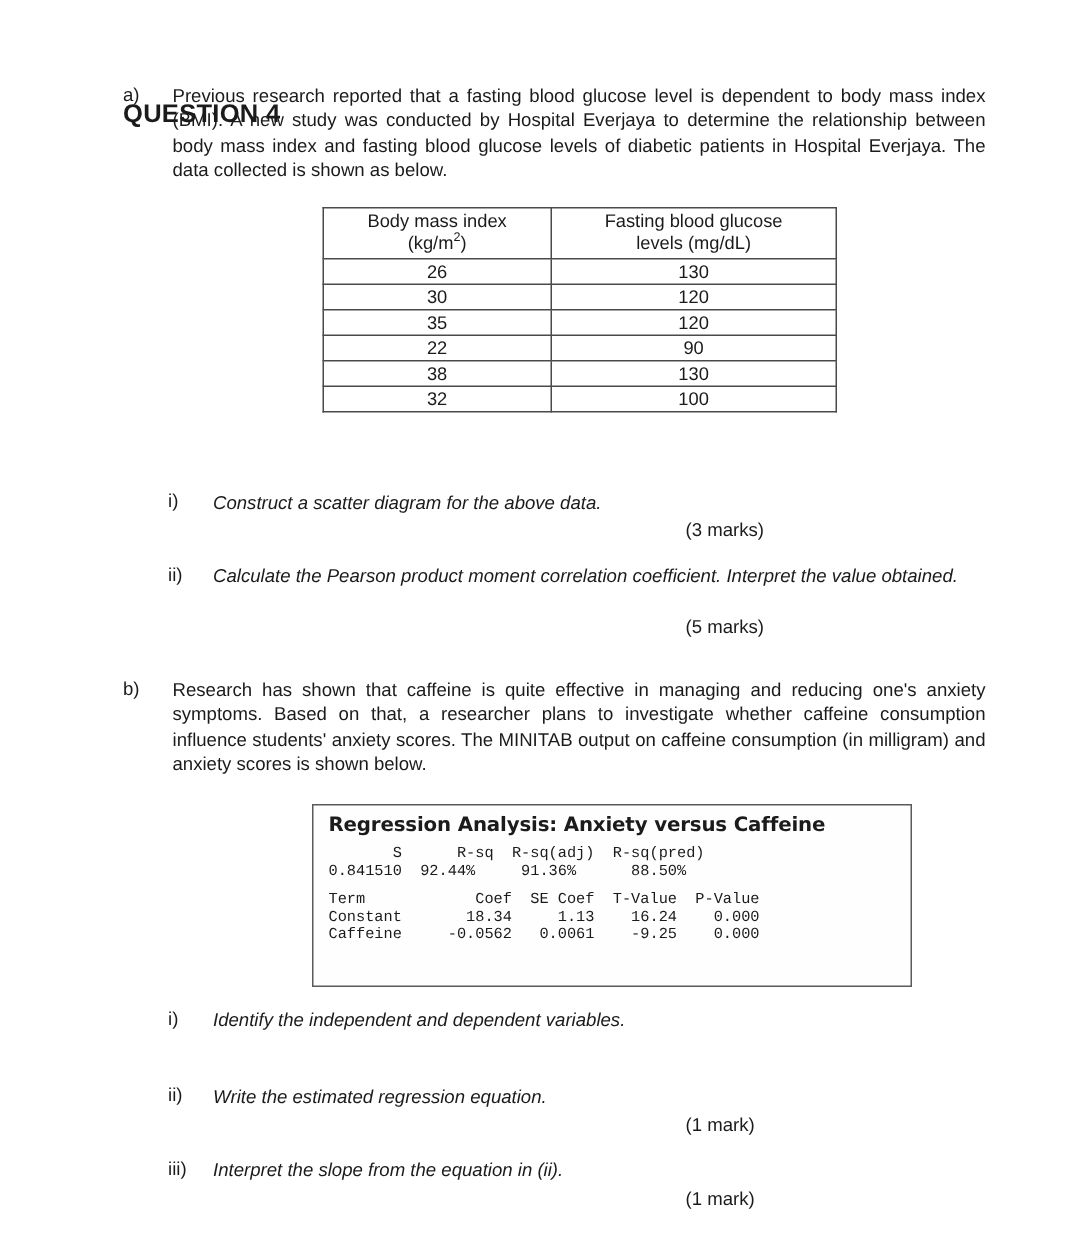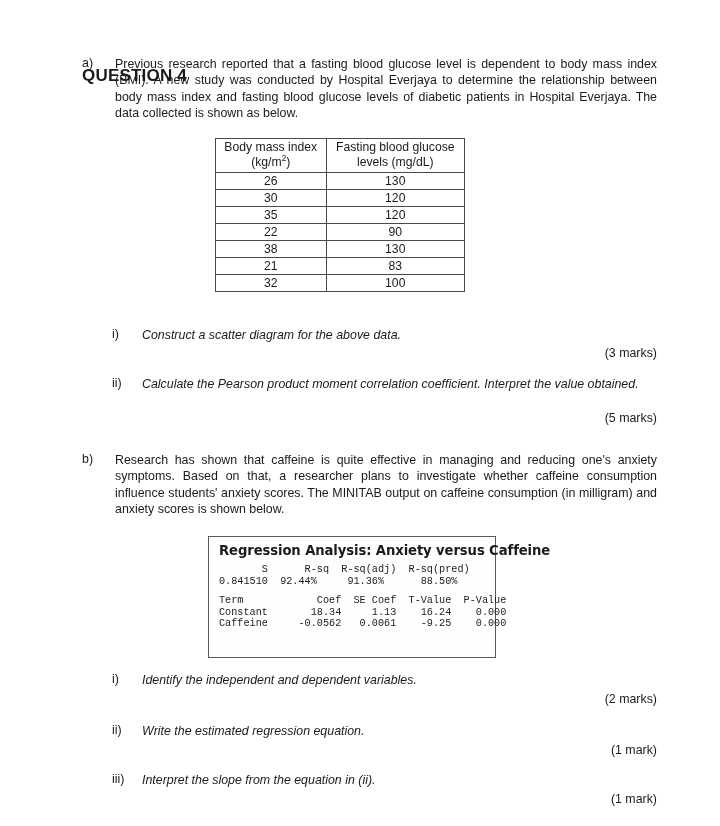--- a/index.html
+++ b/index.html
@@ -72,34 +72,34 @@
     font-size: 12.4px;
     line-height: 16.4px;
     text-align: justify;
     text-justify: inter-word;
     font-style: italic;
   }
   .marks {
     position: absolute;
     right: 0;
     font-size: 12.4px;
-    text-align: right;
+    text-align: left;
     width: 200px;
   }
 
   
   .data-table-wrap {
     position: absolute;
     left: 215px;
     top: 138px;
     width: 296px;
   }
   table.data-table {
     border-collapse: collapse;
-    width: 250px;
+    width: 343px;
     font-size: 12.2px;
   }
   table.data-table th,
   table.data-table td {
     border: 1px solid #4a4a4a;
     text-align: center;
     padding: 0;
   }
   table.data-table th {
     font-weight: normal;
@@ -113,21 +113,21 @@
   }
   table.data-table th .hdr-l1 { display: block; }
   table.data-table th .hdr-l2 { display: block; }
   sup { font-size: 8.4px; vertical-align: super; line-height: 0; }
 
   
   .minitab {
     position: absolute;
     left: 208px;
     top: 536px;
-    width: 288px;
+    width: 400px;
     height: 122px;
     border: 1px solid #5a5a5a;
     background: #fefefe;
     box-sizing: border-box;
     padding: 6px 10px 4px 10px;
   }
   .mt-title {
     font-family: "DejaVu Sans", sans-serif;
     font-size: 13.2px;
     font-weight: bold;
@@ -186,24 +186,20 @@
           </tr>
         <tr>
             <td>22</td>
             <td>90</td>
           </tr>
         <tr>
             <td>38</td>
             <td>130</td>
           </tr>
         <tr>
-            <td>21</td>
-            <td>83</td>
-          </tr>
-        <tr>
             <td>32</td>
             <td>100</td>
           </tr>
       </tbody>
     </table>
   </div>
 
   <div class="sub" style="top:327px;">
     <span class="sub-label">i)</span>
     <div class="sub-body">Construct a scatter diagram for the above data.</div>
@@ -228,21 +224,20 @@
     <div class="mt-gap"></div>
     <div class="mt-block">Term            Coef  SE Coef  T-Value  P-Value</div>
     <div class="mt-block">Constant       18.34     1.13    16.24    0.000</div>
     <div class="mt-block">Caffeine     -0.0562   0.0061    -9.25    0.000</div>
   </div>
 
   <div class="sub" style="top:672px;">
     <span class="sub-label">i)</span>
     <div class="sub-body">Identify the independent and dependent variables.</div>
   </div>
-  <div class="marks" style="top:692px; left:457px;">(2 marks)</div>
 
   <div class="sub" style="top:723px;">
     <span class="sub-label">ii)</span>
     <div class="sub-body">Write the estimated regression equation.</div>
   </div>
   <div class="marks" style="top:743px; left:457px;">(1 mark)</div>
 
   <div class="sub" style="top:772px;">
     <span class="sub-label">iii)</span>
     <div class="sub-body">Interpret the slope from the equation in (ii).</div>

